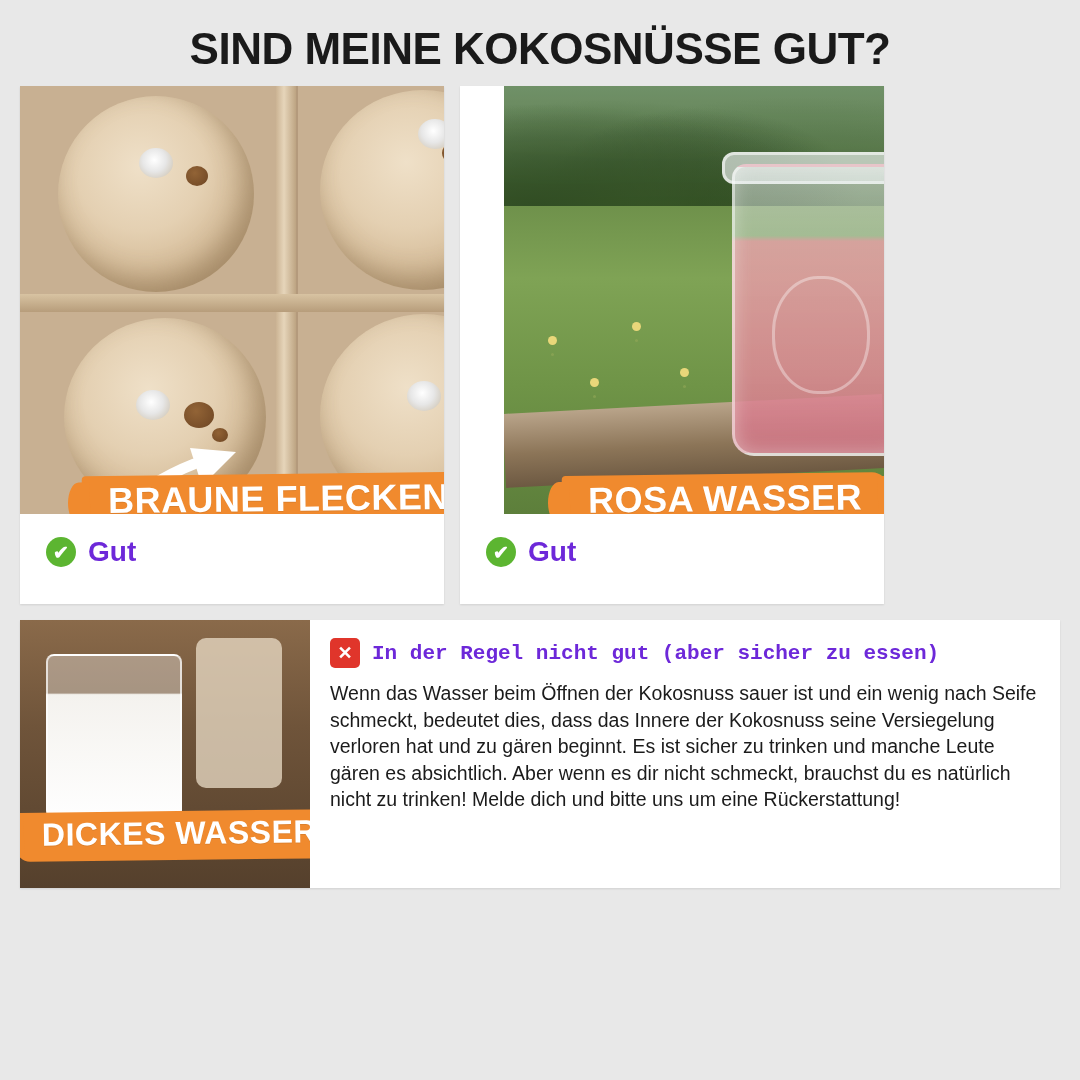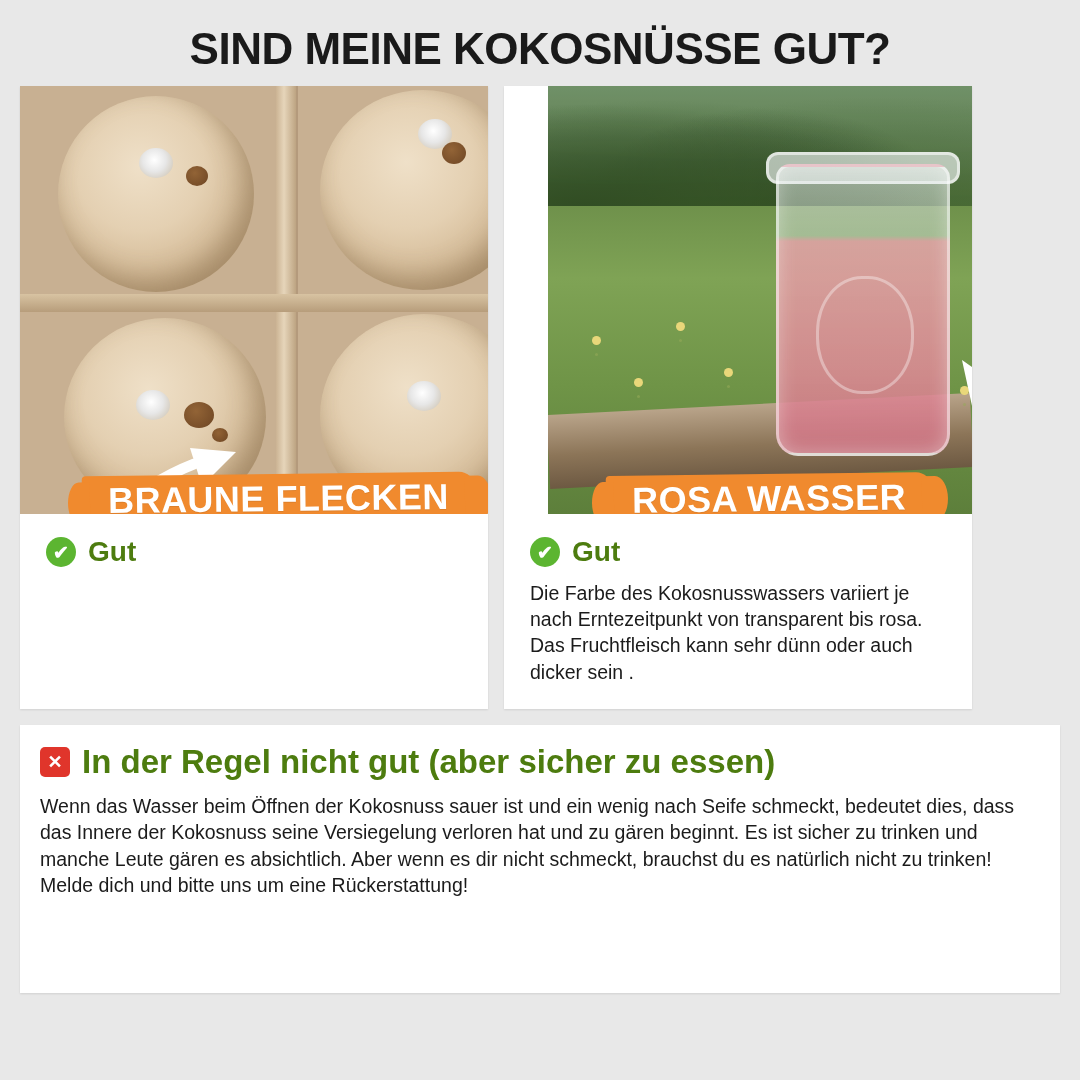--- a/index.html
+++ b/index.html
@@ -36,21 +36,21 @@
   
   .cards-row {
     display: flex;
     gap: 16px;
     padding: 0 20px;
     box-sizing: border-box;
   }
   .card {
     position: relative;
     background: #ffffff;
-    width: 468px;
+    width: 424px;
     box-shadow: 0 1px 2px rgba(0,0,0,0.10);
     overflow: hidden;
   }
 
   
   .photo {
     position: relative;
     height: 428px;
     overflow: hidden;
   }
@@ -221,21 +221,21 @@
   }
   .verdict {
     display: flex;
     align-items: center;
     gap: 12px;
     margin-bottom: 12px;
   }
   .verdict-label {
     font-size: 28px;
     font-weight: bold;
-    color: #4d7c0f;
+    color: #6d28d9;
   }
   .ico {
     width: 30px; height: 30px;
     border-radius: 50%;
     display: inline-flex;
     align-items: center;
     justify-content: center;
     color: #fff;
     font-size: 19px;
     font-weight: bold;
@@ -267,21 +267,21 @@
   .bottom-photo {
     position: relative;
     width: 290px;
     flex: 0 0 290px;
     overflow: hidden;
   }
   .bottom-text {
     padding: 18px 22px 10px 20px;
     flex: 1 1 auto;
   }
-  .bottom-text .verdict-label { font-size: 33px; }
+  .bottom-text .verdict-label { font-size: 21px; font-family: Liberation Mono, monospace; }
   .bottom-text .body-text { font-size: 19.5px; line-height: 1.36; }
 </style>
 </head>
 <body>
 
 <div class="page">
 
   <div class="title">SIND MEINE KOKOSNÜSSE GUT?</div>
 
   <div class="cards-row">
@@ -352,28 +352,31 @@
         </svg>
 
         <div class="banner banner-2">ROSA WASSER</div>
       </div>
 
       <div class="card-text">
         <div class="verdict">
           <span class="ico ico-good">✔</span>
           <span class="verdict-label">Gut</span>
         </div>
-        <div class="body-text">Die Farbe des Kokosnusswassers variiert je nach Erntezeitpunkt von transparent bis rosa.
-Das Fruchtfleisch kann sehr dünn oder auch dicker sein .</div>
       </div>
     </div>
 
   </div>
 
   <div class="bottom-card">
+    <div class="bottom-photo photo-glass">
+      <div class="glass-back"></div>
+      <div class="glass"></div>
+      <div class="banner banner-3">DICKES WASSER</div>
+    </div>
     <div class="bottom-text">
       <div class="verdict">
         <span class="ico ico-bad">✕</span>
         <span class="verdict-label">In der Regel nicht gut (aber sicher zu essen)</span>
       </div>
       <div class="body-text">Wenn das Wasser beim Öffnen der Kokosnuss sauer ist und ein wenig nach Seife schmeckt, bedeutet dies, dass das Innere der Kokosnuss seine Versiegelung verloren hat und zu gären beginnt. Es ist sicher zu trinken und manche Leute gären es absichtlich. Aber wenn es dir nicht schmeckt, brauchst du es natürlich nicht zu trinken! Melde dich und bitte uns um eine Rückerstattung!</div>
     </div>
   </div>
 
 </div>

